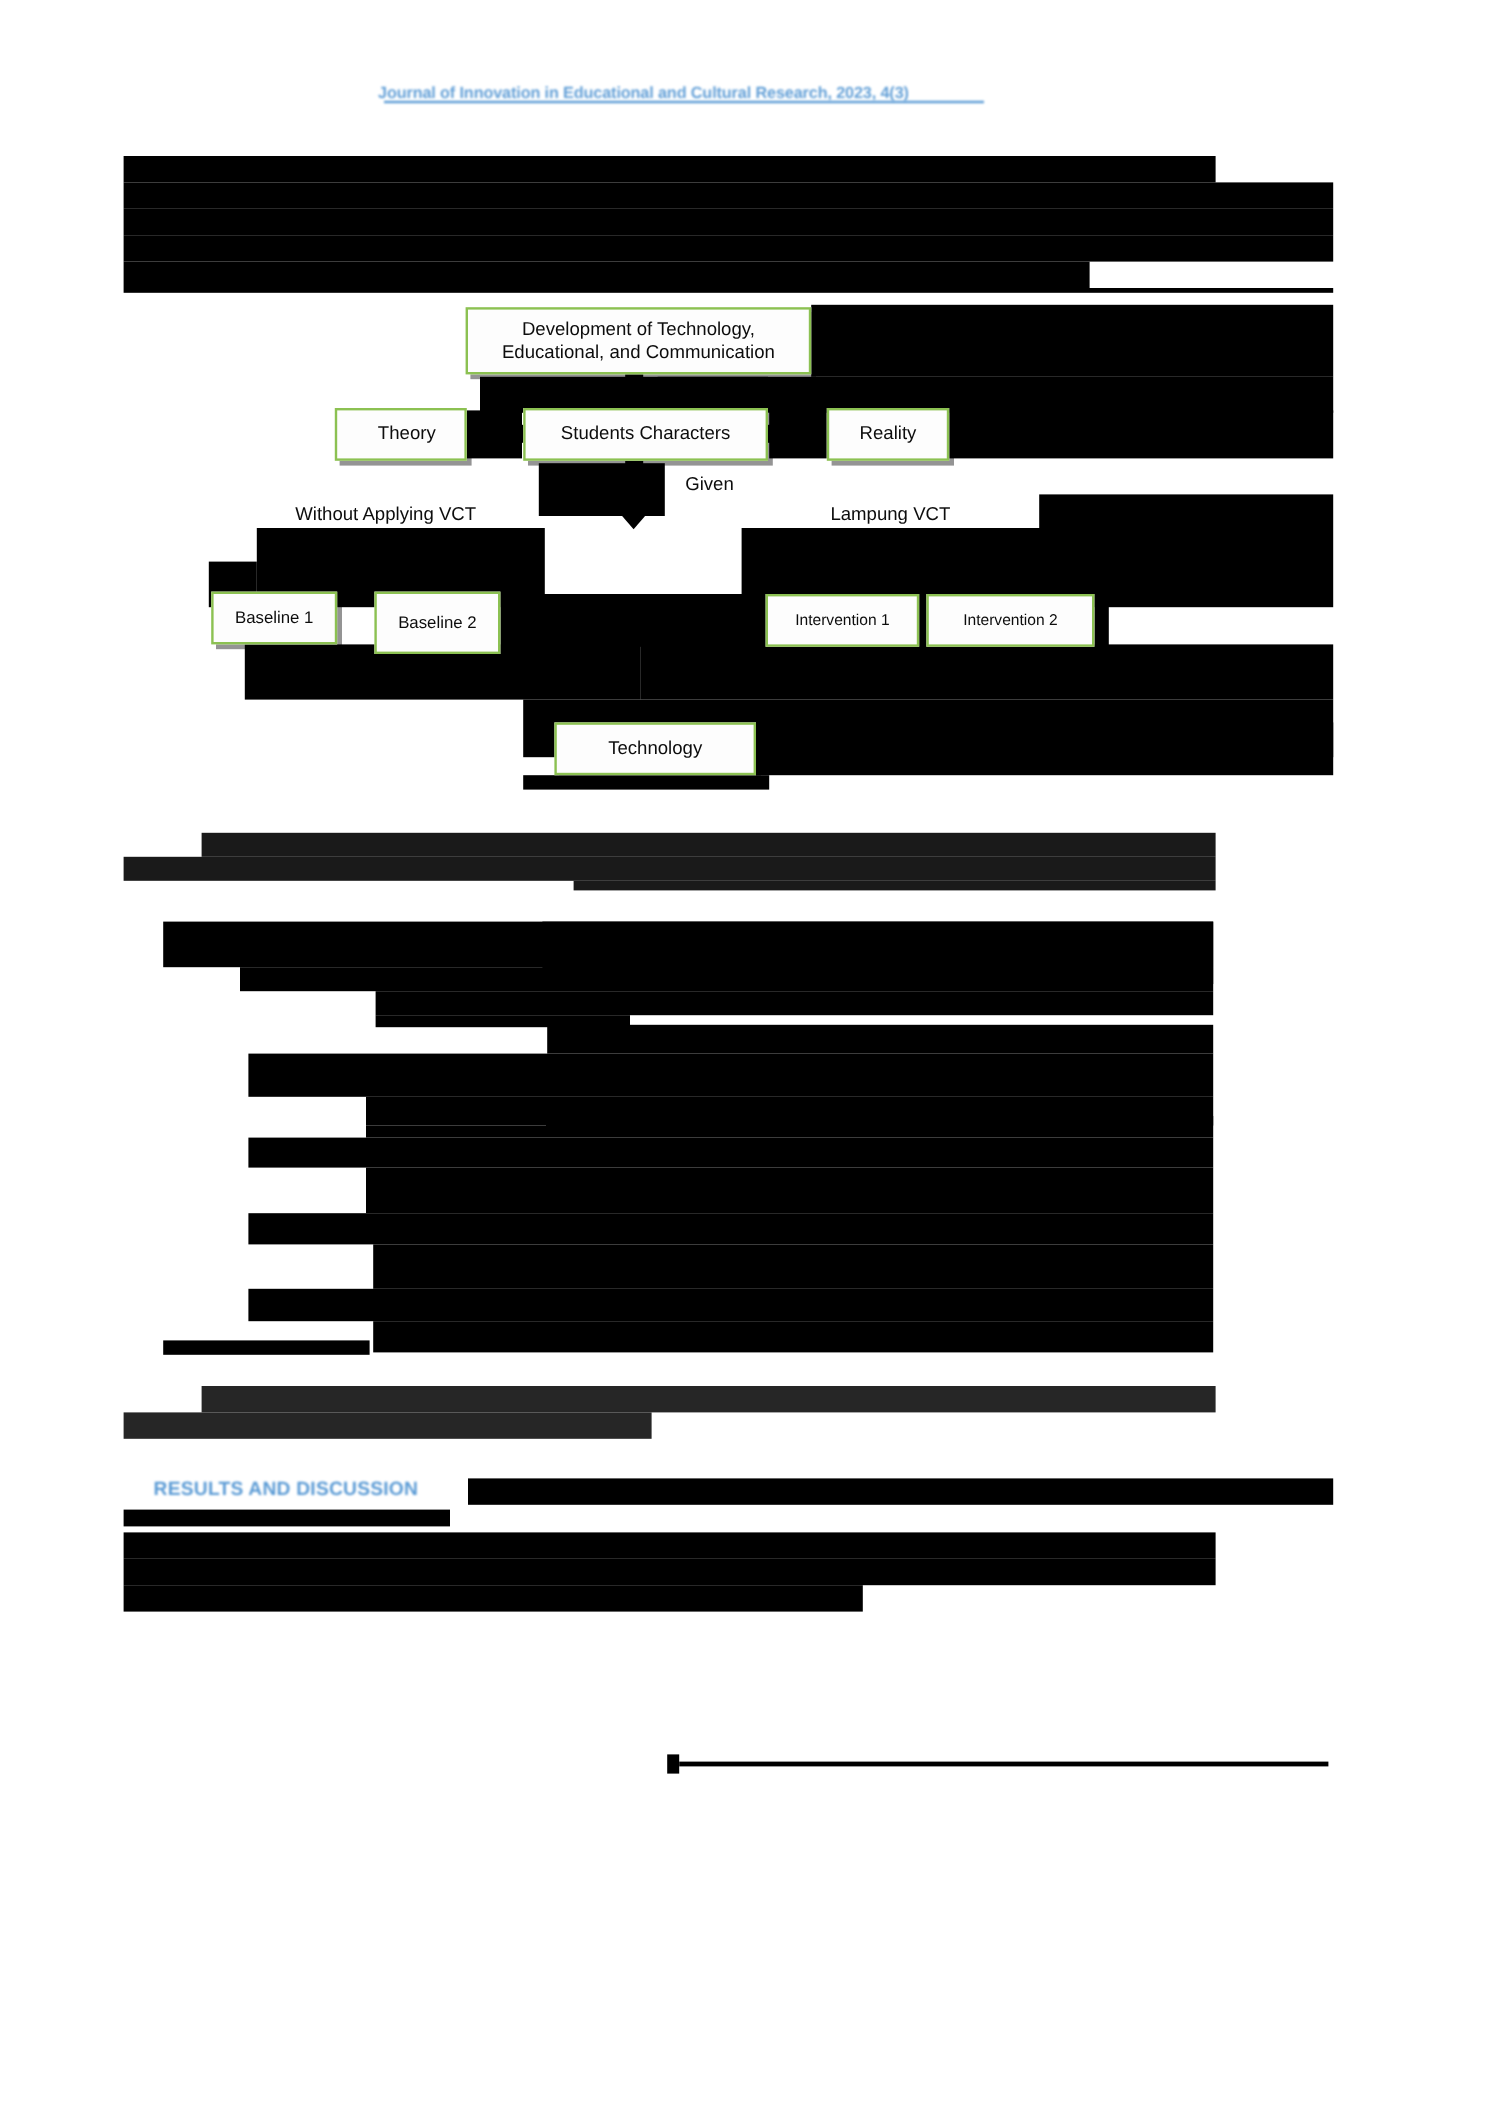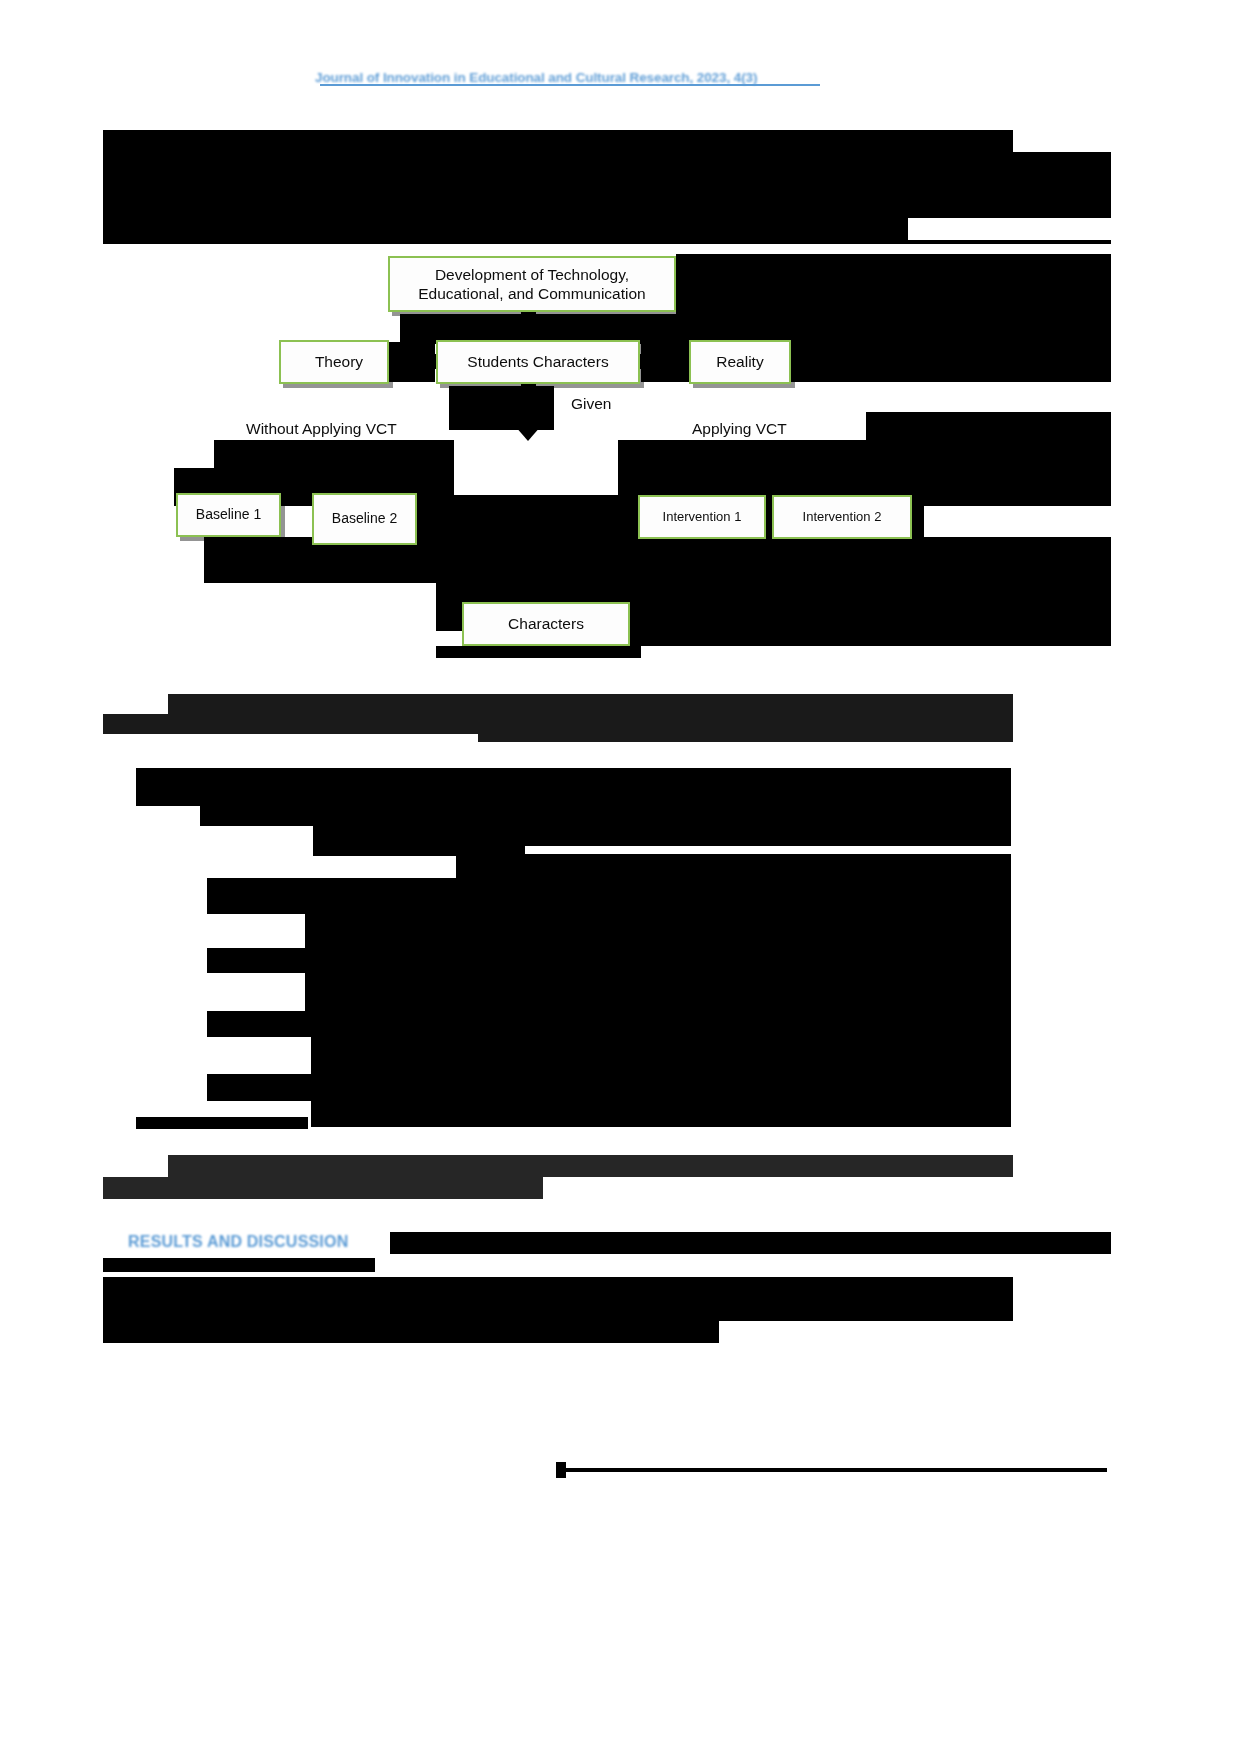--- a/index.html
+++ b/index.html
@@ -147,21 +147,21 @@
     <div class="rb" style="left:641px; top:102px; width:48px; height:40px;"></div>
     <div class="rb" style="left:791px; top:102px; width:320px; height:40px;"></div>
 
     <div class="arrow-v" style="left:521px; top:144px; height:46px;"></div>
     <div class="arrow-head-down" style="left:515px; top:186px;"></div>
     <div class="rb" style="left:449px; top:146px; width:105px; height:44px;"></div>
 
     <div class="flabel" style="left:571px; top:155px;">Given</div>
 
     <div class="flabel" style="left:246px; top:180px;">Without Applying VCT</div>
-    <div class="flabel" style="left:692px; top:180px;">Applying VCT</div>
+    <div class="flabel" style="left:692px; top:180px;">Lampung VCT</div>
     <div class="rb" style="left:866px; top:172px; width:245px; height:28px;"></div>
 
 
     <div class="rb" style="left:214px; top:200px; width:240px; height:66px;"></div>
     <div class="rb" style="left:618px; top:200px; width:493px; height:66px;"></div>
     <div class="rb" style="left:174px; top:228px; width:40px; height:38px;"></div>
 
     <div class="arrow-head-down" style="left:222px; top:244px;"></div>
     <div class="arrow-head-down" style="left:358px; top:244px;"></div>
     <div class="arrow-head-down" style="left:695px; top:244px;"></div>
@@ -183,21 +183,21 @@
     <div class="rb" style="left:417px; top:255px; width:222px; height:44px;"></div>
     <div class="rb" style="left:763px; top:255px; width:12px; height:44px;"></div>
     <div class="rb" style="left:912px; top:255px; width:12px; height:44px;"></div>
     <div class="rb" style="left:204px; top:297px; width:330px; height:46px;"></div>
     <div class="rb" style="left:534px; top:297px; width:577px; height:46px;"></div>
     <div class="rb" style="left:436px; top:343px; width:675px; height:48px;"></div>
 
     <div class="arrow-head-down" style="left:521px; top:344px;"></div>
 
     <div class="node" style="left:462px; top:362px; width:168px; height:44px;">
-      <span>Characters</span>
+      <span>Technology</span>
     </div>
     <div class="rb" style="left:630px; top:362px; width:481px; height:44px;"></div>
     <div class="rb" style="left:436px; top:406px; width:205px; height:12px;"></div>
   </div>
 
   <div class="rb soft" style="left:168px; top:694px; width:845px; height:20px;"></div>
   <div class="rb soft" style="left:103px; top:714px; width:910px; height:20px;"></div>
   <div class="rb soft" style="left:478px; top:734px; width:535px; height:8px;"></div>
 
   <div class="rb" style="left:136px; top:768px; width:875px; height:38px;"></div>

